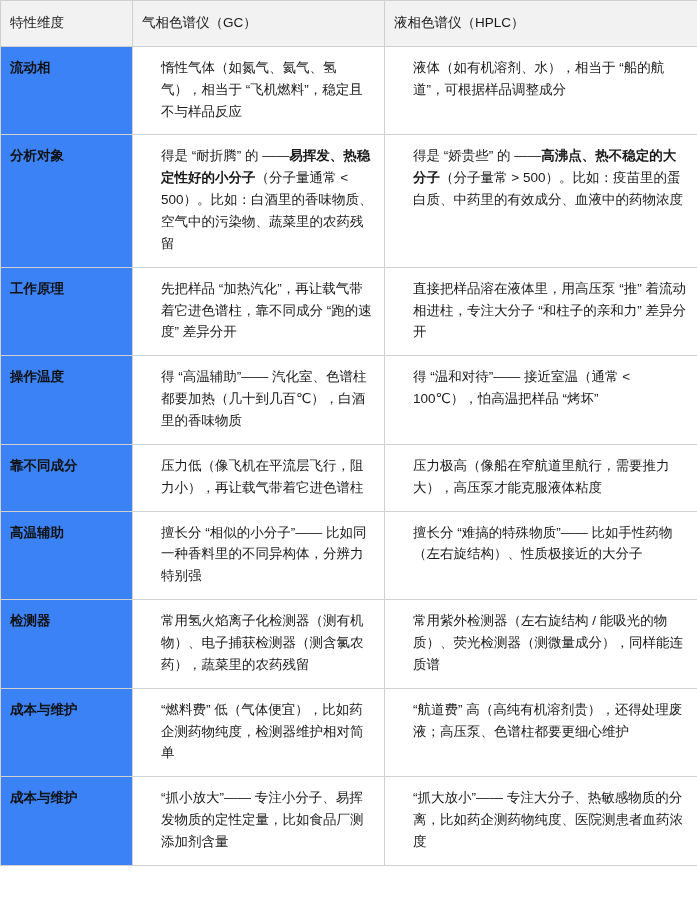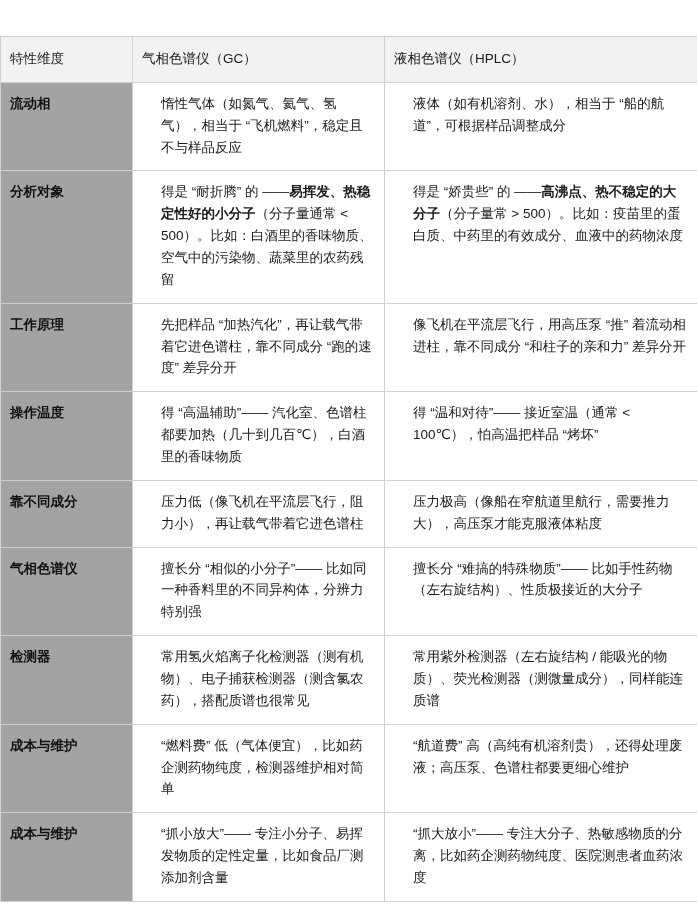--- a/index.html
+++ b/index.html
@@ -33,36 +33,35 @@
   table.compare thead th {
     background: #f2f2f2;
     font-weight: normal;
     color: #1a1a1a;
     text-align: left;
     padding-top: 11px;
     padding-bottom: 12px;
     font-size: 13.5px;
   }
   table.compare tbody td.rowhead {
-    background: #a3a3a3;
+    background: #3b82f6;
     font-weight: bold;
     color: #111111;
     white-space: nowrap;
   }
   table.compare tbody td.cell {
     background: #ffffff;
     padding-left: 28px;
   }
   .hl {
     font-weight: bold;
   }
   
   .wrap {
     padding: 0;
-    margin-top: 36px;
   }
 </style>
 </head>
 <body>
 
 <div class="wrap">
 <table class="compare">
   <colgroup>
     <col class="c0">
     <col class="c1">
@@ -85,44 +84,44 @@
 
     <tr>
       <td class="rowhead">分析对象</td>
       <td class="cell"><span>得是 “耐折腾” 的 ——</span><span class="hl">易挥发、热稳定性好的小分子</span><span>（分子量通常 &lt; 500）。比如：白酒里的香味物质、空气中的污染物、蔬菜里的农药残留</span></td>
       <td class="cell"><span>得是 “娇贵些” 的 ——</span><span class="hl">高沸点、热不稳定的大分子</span><span>（分子量常 &gt; 500）。比如：疫苗里的蛋白质、中药里的有效成分、血液中的药物浓度</span></td>
     </tr>
 
     <tr>
       <td class="rowhead">工作原理</td>
       <td class="cell">先把样品 “加热汽化”，再让载气带着它进色谱柱，靠不同成分 “跑的速度” 差异分开</td>
-      <td class="cell">像飞机在平流层飞行，用高压泵 “推” 着流动相进柱，靠不同成分 “和柱子的亲和力” 差异分开</td>
+      <td class="cell">直接把样品溶在液体里，用高压泵 “推” 着流动相进柱，专注大分子 “和柱子的亲和力” 差异分开</td>
     </tr>
 
     <tr>
       <td class="rowhead">操作温度</td>
       <td class="cell">得 “高温辅助”—— 汽化室、色谱柱都要加热（几十到几百℃），白酒里的香味物质</td>
       <td class="cell">得 “温和对待”—— 接近室温（通常 &lt; 100℃），怕高温把样品 “烤坏”</td>
     </tr>
 
     <tr>
       <td class="rowhead">靠不同成分</td>
       <td class="cell">压力低（像飞机在平流层飞行，阻力小），再让载气带着它进色谱柱</td>
       <td class="cell">压力极高（像船在窄航道里航行，需要推力大），高压泵才能克服液体粘度</td>
     </tr>
 
     <tr>
-      <td class="rowhead">气相色谱仪</td>
+      <td class="rowhead">高温辅助</td>
       <td class="cell"><span>擅长分 “相似的小分子”——</span><span> 比如同一种香料里的不同异构体，分辨力特别强</span></td>
       <td class="cell"><span>擅长分 “难搞的特殊物质”——</span><span> 比如手性药物（左右旋结构）、性质极接近的大分子</span></td>
     </tr>
 
     <tr>
       <td class="rowhead">检测器</td>
-      <td class="cell">常用氢火焰离子化检测器（测有机物）、电子捕获检测器（测含氯农药），搭配质谱也很常见</td>
+      <td class="cell">常用氢火焰离子化检测器（测有机物）、电子捕获检测器（测含氯农药），蔬菜里的农药残留</td>
       <td class="cell">常用紫外检测器（左右旋结构 / 能吸光的物质）、荧光检测器（测微量成分），同样能连质谱</td>
     </tr>
 
     <tr>
       <td class="rowhead">成本与维护</td>
       <td class="cell">“燃料费” 低（气体便宜），比如药企测药物纯度，检测器维护相对简单</td>
       <td class="cell">“航道费” 高（高纯有机溶剂贵），还得处理废液；高压泵、色谱柱都要更细心维护</td>
     </tr>
 
     <tr>

